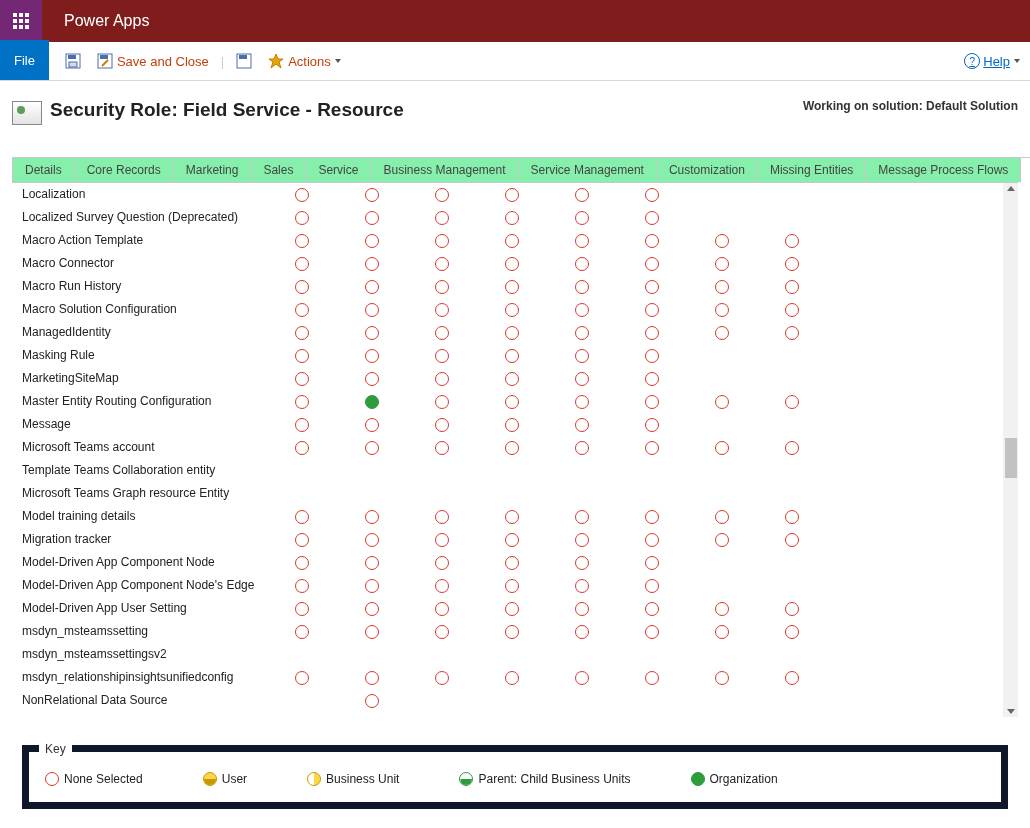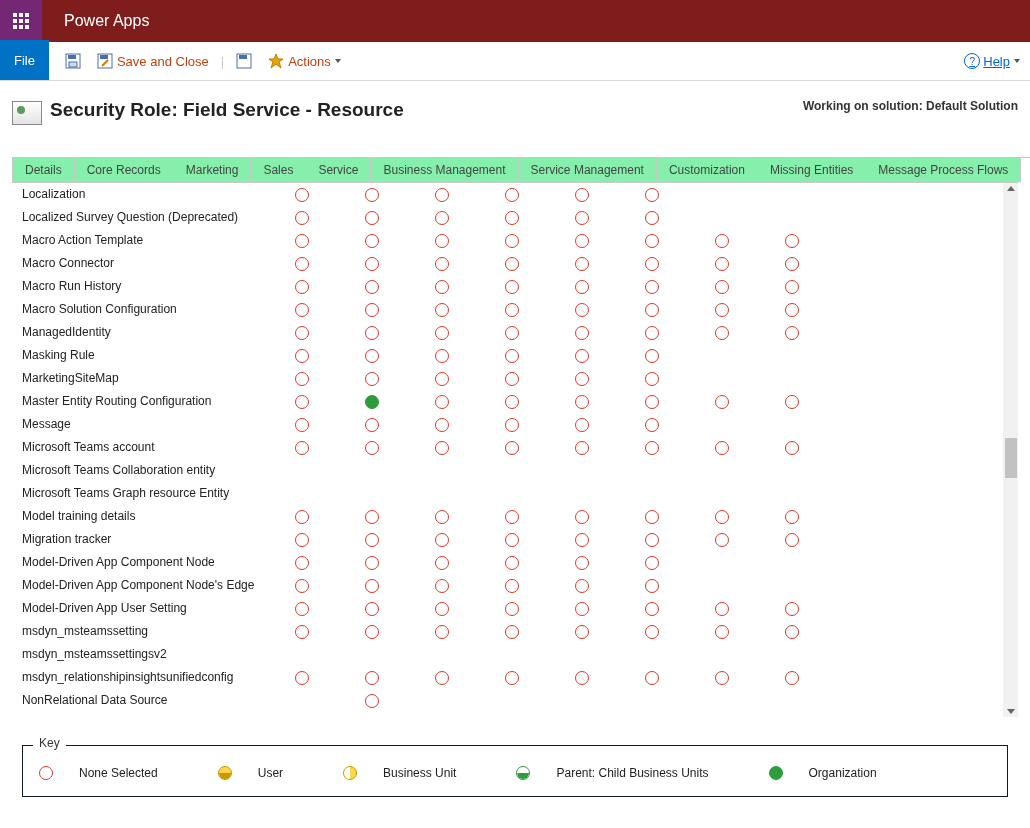--- a/index.html
+++ b/index.html
@@ -279,41 +279,41 @@
     position: absolute;
     left: 0; bottom: 0;
     width: 100%;
     height: 50%;
     background: #2e9c3a;
     clip-path: polygon(0 0, 100% 0, 100% 100%, 0 100%);
   }
   
   .key-wrap {
     margin: 28px 22px 10px 22px;
-    border: 1px solid #0f172a;
+    border: 7px solid #0f172a;
     position: relative;
     padding: 20px 16px 16px 16px;
     font-size: 12px;
     display: flex;
     align-items: center;
     gap: 60px;
   }
   .key-label {
     position: absolute;
     top: -10px;
     left: 10px;
     background: #fff;
     padding: 0 6px;
     font-size: 12px;
     color: #333;
   }
   .key-item {
     display: inline-flex;
     align-items: flex-start;
-    gap: 26px;
+    gap: 5px;
   }
   
   svg { display: block; }
 </style>
 </head>
 <body>
 
 <div class="app-header">
   <div class="waffle">
     <span>
@@ -716,21 +716,21 @@
           </div>
           <div class="cell">
             <span class="circ none"></span>
           </div>
           <div class="cell">
             <span class="circ none"></span>
           </div>
         </div>
       </div>
       <div class="row">
-        <div class="row-label">Microsoft Teams Collaboration entity</div>
+        <div class="row-label">Template Teams Collaboration entity</div>
         <div class="cells"></div>
       </div>
       <div class="row">
         <div class="row-label">Microsoft Teams Graph resource Entity</div>
         <div class="cells"></div>
       </div>
       <div class="row">
         <div class="row-label">Model training details</div>
         <div class="cells">
           <div class="cell">

